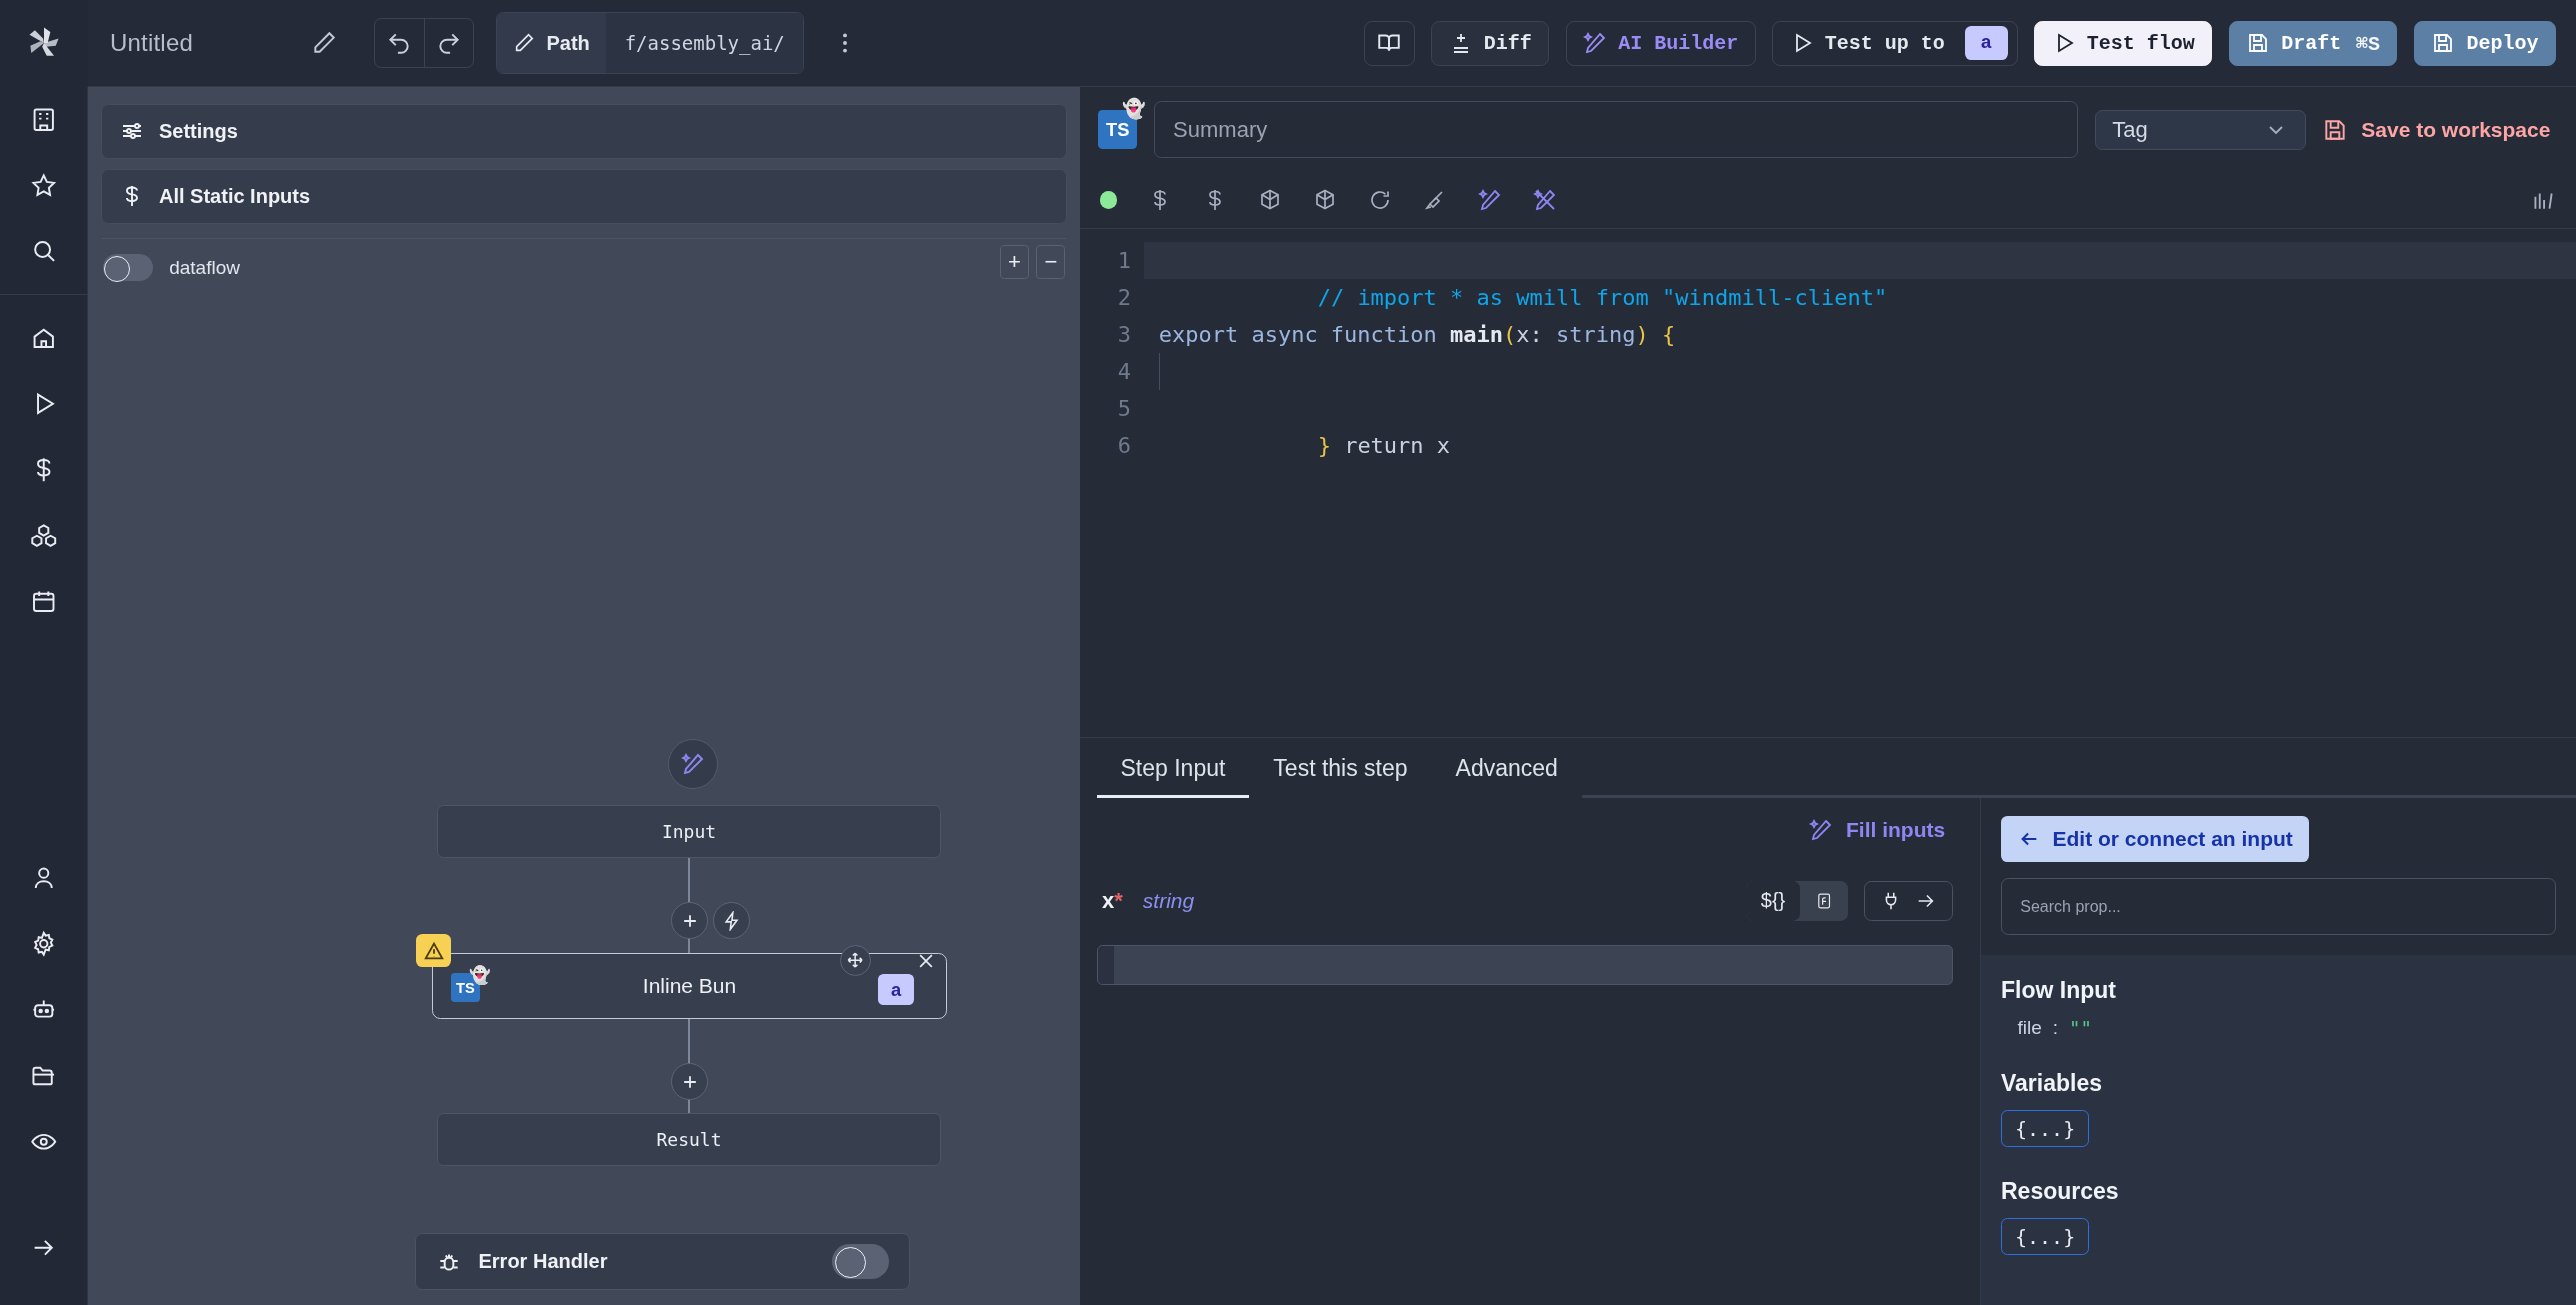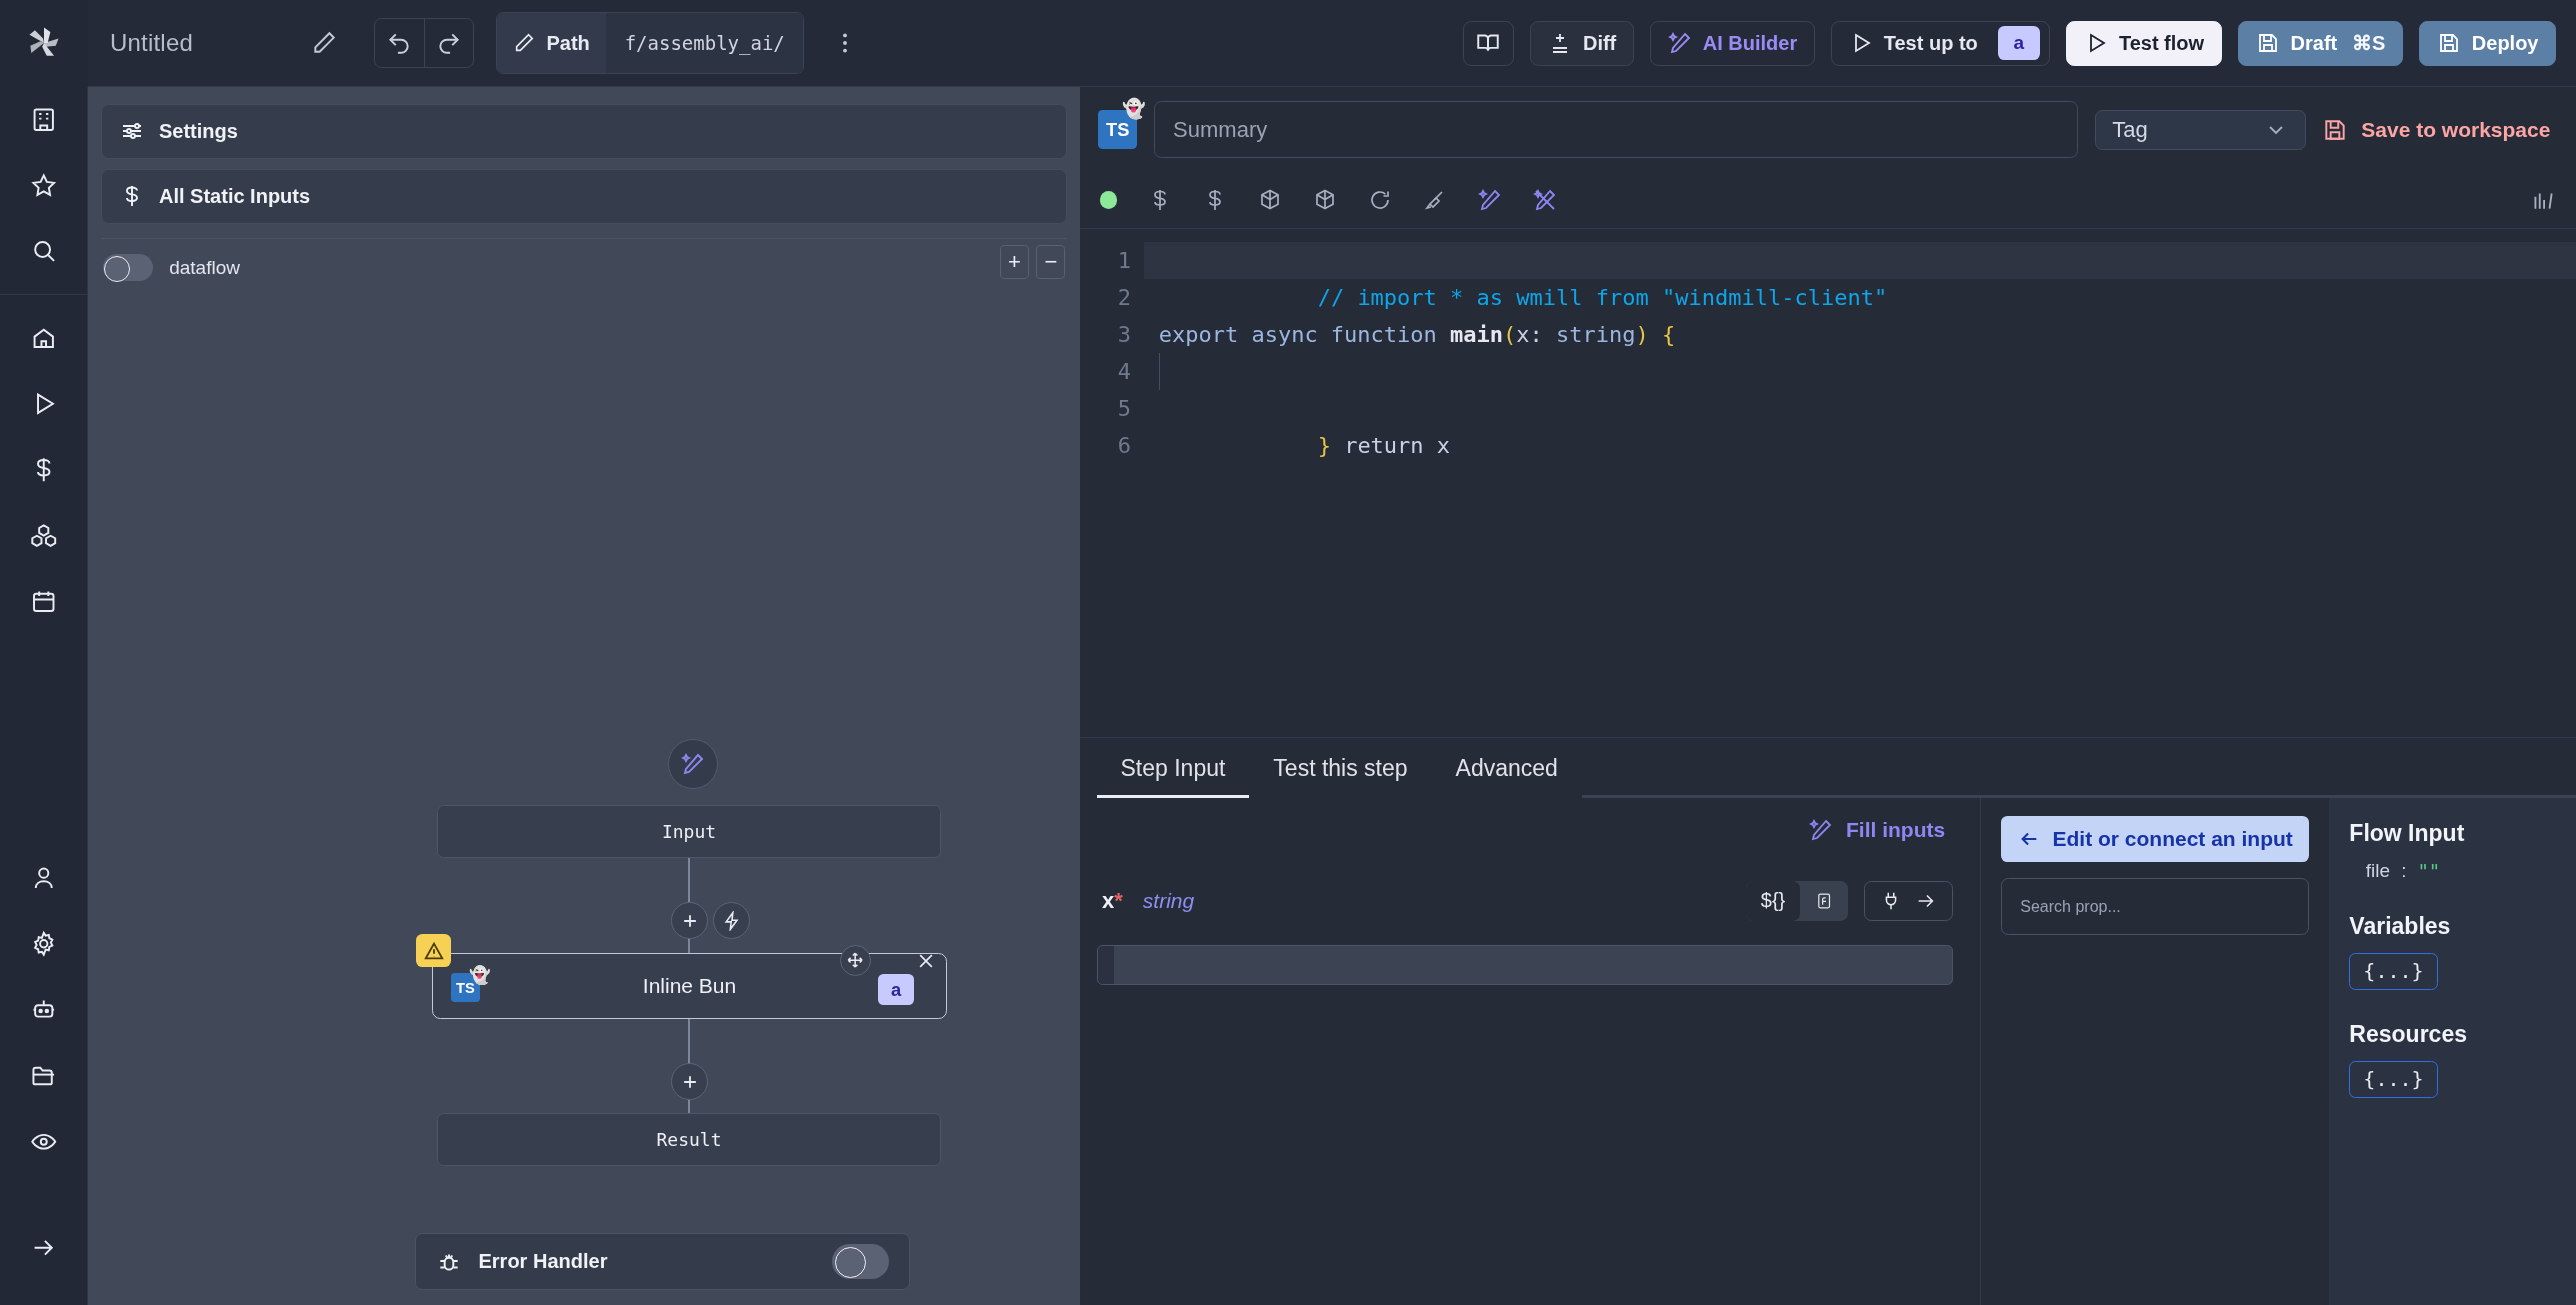--- a/index.html
+++ b/index.html
@@ -62,21 +62,21 @@
     background: #2c3342; color: #cfd5e1; font-size: 19px;
     font-family: "DejaVu Sans Mono", monospace; cursor: text;
   }
 
   .kebab-btn { width: 42px; height: 42px; margin-left: 20px; }
 
   .tb-btn {
     height: 45px; display: flex; align-items: center; gap: 11px;
     padding: 0 16.5px; border: 0.9px solid #3c4454; border-radius: 8.3px;
     font-size: 20px; font-weight: 700; color: #e4e8ef; cursor: pointer;
-    background: transparent; white-space: nowrap;
+    background: transparent; white-space: nowrap; font-family: Liberation Mono, monospace;
   }
   .tb-btn.square { padding: 0; width: 51px; justify-content: center; }
   .tb-btn.diff { background: #2a303d; }
   .tb-btn.ai { color: #9a8cf5; }
   .tb-btn.ai svg { color: #9a8cf5; }
   .tb-btn.testupto { padding-right: 9.2px; }
   .badge-a {
     background: #c7caff; color: #2d23a0; border-radius: 6.4px;
     font-size: 19px; font-weight: 700; padding: 6.4px 15.6px; margin-left: 9.2px;
   }
@@ -333,21 +333,21 @@
   .value-box {
     margin-top: 24px; height: 40px; background: #3c4453;
     border: 0.9px solid #4d real; border: 0.9px solid #4d5666; border-radius: 5.5px;
     display: flex; align-items: stretch; cursor: text;
   }
   .value-box .lead { width: 16.5px; background: #2b3140; border-radius: 4.6px 0 0 4.6px; }
 
   
   .props {
     width: 596px; min-width: 596px; background: #2b3242;
-    display: flex; flex-direction: row; border-left: 0.9px solid #343b4a;
+    display: flex; flex-direction: column; border-left: 0.9px solid #343b4a;
   }
   .props-head { padding: 18.3px 20px 20px 20px; background: #262b38; }
   .edit-connect {
     background: #c4d4f7; color: #1733a8; border: none; border-radius: 6.4px;
     font-size: 21px; font-weight: 700; padding: 11px 16.5px; cursor: pointer;
     display: flex; align-items: center; gap: 13px; font-family: "Liberation Sans", sans-serif;
   }
   .search-prop {
     margin-top: 16.5px; width: 100%; height: 57px; background: transparent;
     border: 0.9px solid #4a5263; border-radius: 7.3px; color: #e8ebf1;

